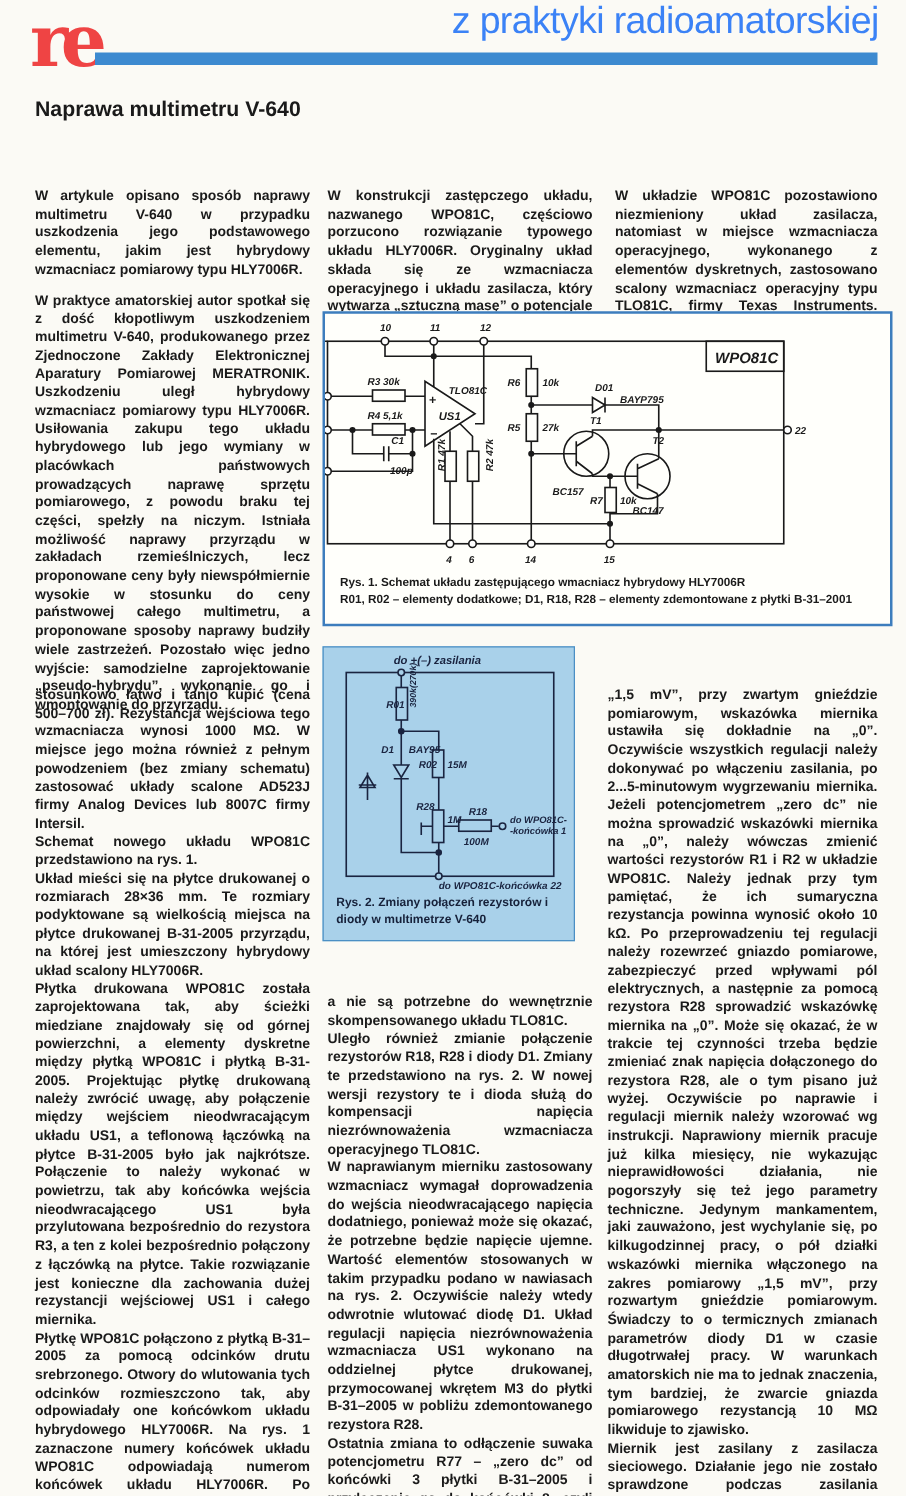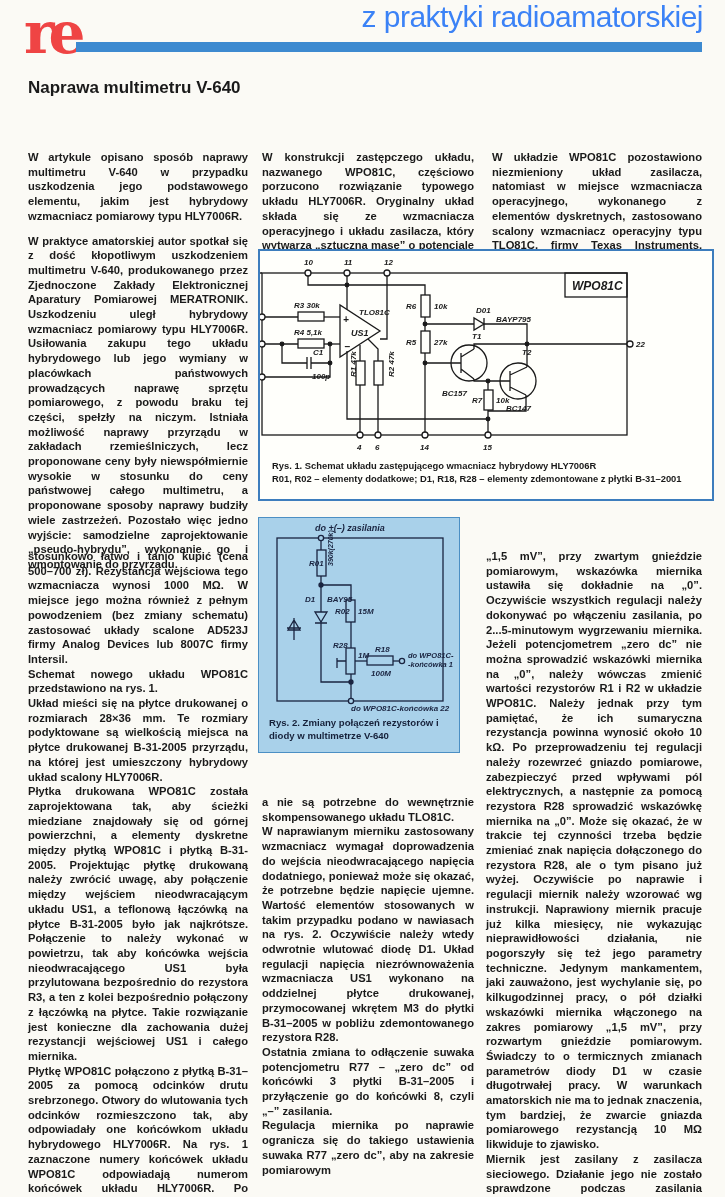--- a/index.html
+++ b/index.html
@@ -224,20 +224,21 @@
     <text x="149" y="140" font-size="7.5" fill="#1a2440" stroke="none">do WPO81C-</text>
     <text x="149" y="149" font-size="7.5" fill="#1a2440" stroke="none">-końcówka 1</text>
     <circle cx="92" cy="183" r="2.6" fill="#a9d1ea"></circle>
     <text x="92" y="193" font-size="8" fill="#1a2440" stroke="none">do WPO81C-końcówka 22</text>
   </svg>
   <div class="fig2-caption">Rys. 2. Zmiany połączeń rezystorów i diody w multimetrze V-640</div>
 </div>
 
 <div class="col col2b">
   <p>a nie są potrzebne do wewnętrznie skompensowanego układu TLO81C.</p>
+  <p>Uległo również zmianie połączenie rezystorów R18, R28 i diody D1. Zmiany te przedstawiono na rys. 2. W nowej wersji rezystory te i dioda służą do kompensacji napięcia niezrównoważenia wzmacniacza operacyjnego TLO81C.</p>
   <p>W naprawianym mierniku zastosowany wzmacniacz wymagał doprowadzenia do wejścia nieodwracającego napięcia dodatniego, ponieważ może się okazać, że potrzebne będzie napięcie ujemne. Wartość elementów stosowanych w takim przypadku podano w nawiasach na rys. 2. Oczywiście należy wtedy odwrotnie wlutować diodę D1. Układ regulacji napięcia niezrównoważenia wzmacniacza US1 wykonano na oddzielnej płytce drukowanej, przymocowanej wkrętem M3 do płytki B-31–2005 w pobliżu zdemontowanego rezystora R28.</p>
   <p>Ostatnia zmiana to odłączenie suwaka potencjometru R77 – „zero dc” od końcówki 3 płytki B-31–2005 i przyłączenie go do końcówki 8, czyli „–” zasilania.</p>
   <p>Regulacja miernika po naprawie ogranicza się do takiego ustawienia suwaka R77 „zero dc”, aby na zakresie pomiarowym</p>
 </div>
 
 <div class="col col3b">
   <p>„1,5 mV”, przy zwartym gnieździe pomiarowym, wskazówka miernika ustawiła się dokładnie na „0”. Oczywiście wszystkich regulacji należy dokonywać po włączeniu zasilania, po 2...5-minutowym wygrzewaniu miernika. Jeżeli potencjometrem „zero dc” nie można sprowadzić wskazówki miernika na „0”, należy wówczas zmienić wartości rezystorów R1 i R2 w układzie WPO81C. Należy jednak przy tym pamiętać, że ich sumaryczna rezystancja powinna wynosić około 10 kΩ. Po przeprowadzeniu tej regulacji należy rozewrzeć gniazdo pomiarowe, zabezpieczyć przed wpływami pól elektrycznych, a następnie za pomocą rezystora R28 sprowadzić wskazówkę miernika na „0”. Może się okazać, że w trakcie tej czynności trzeba będzie zmieniać znak napięcia dołączonego do rezystora R28, ale o tym pisano już wyżej. Oczywiście po naprawie i regulacji miernik należy wzorować wg instrukcji. Naprawiony miernik pracuje już kilka miesięcy, nie wykazując nieprawidłowości działania, nie pogorszyły się też jego parametry techniczne. Jedynym mankamentem, jaki zauważono, jest wychylanie się, po kilkugodzinnej pracy, o pół działki wskazówki miernika włączonego na zakres pomiarowy „1,5 mV”, przy rozwartym gnieździe pomiarowym. Świadczy to o termicznych zmianach parametrów diody D1 w czasie długotrwałej pracy. W warunkach amatorskich nie ma to jednak znaczenia, tym bardziej, że zwarcie gniazda pomiarowego rezystancją 10 MΩ likwiduje to zjawisko.</p>
   <p>Miernik jest zasilany z zasilacza sieciowego. Działanie jego nie zostało sprawdzone podczas zasilania bateryjnego z powodu braku odpowiednich baterii na rynku.</p>
   <p><span>U w a g a. Oznaczenia elementów multimetru są podane zgodnie z „Opisem technicznym i instrukcją obsługi OT–075 i OT–075A”, załączoną do każdego multimetru.</span> </p>
 </div>

